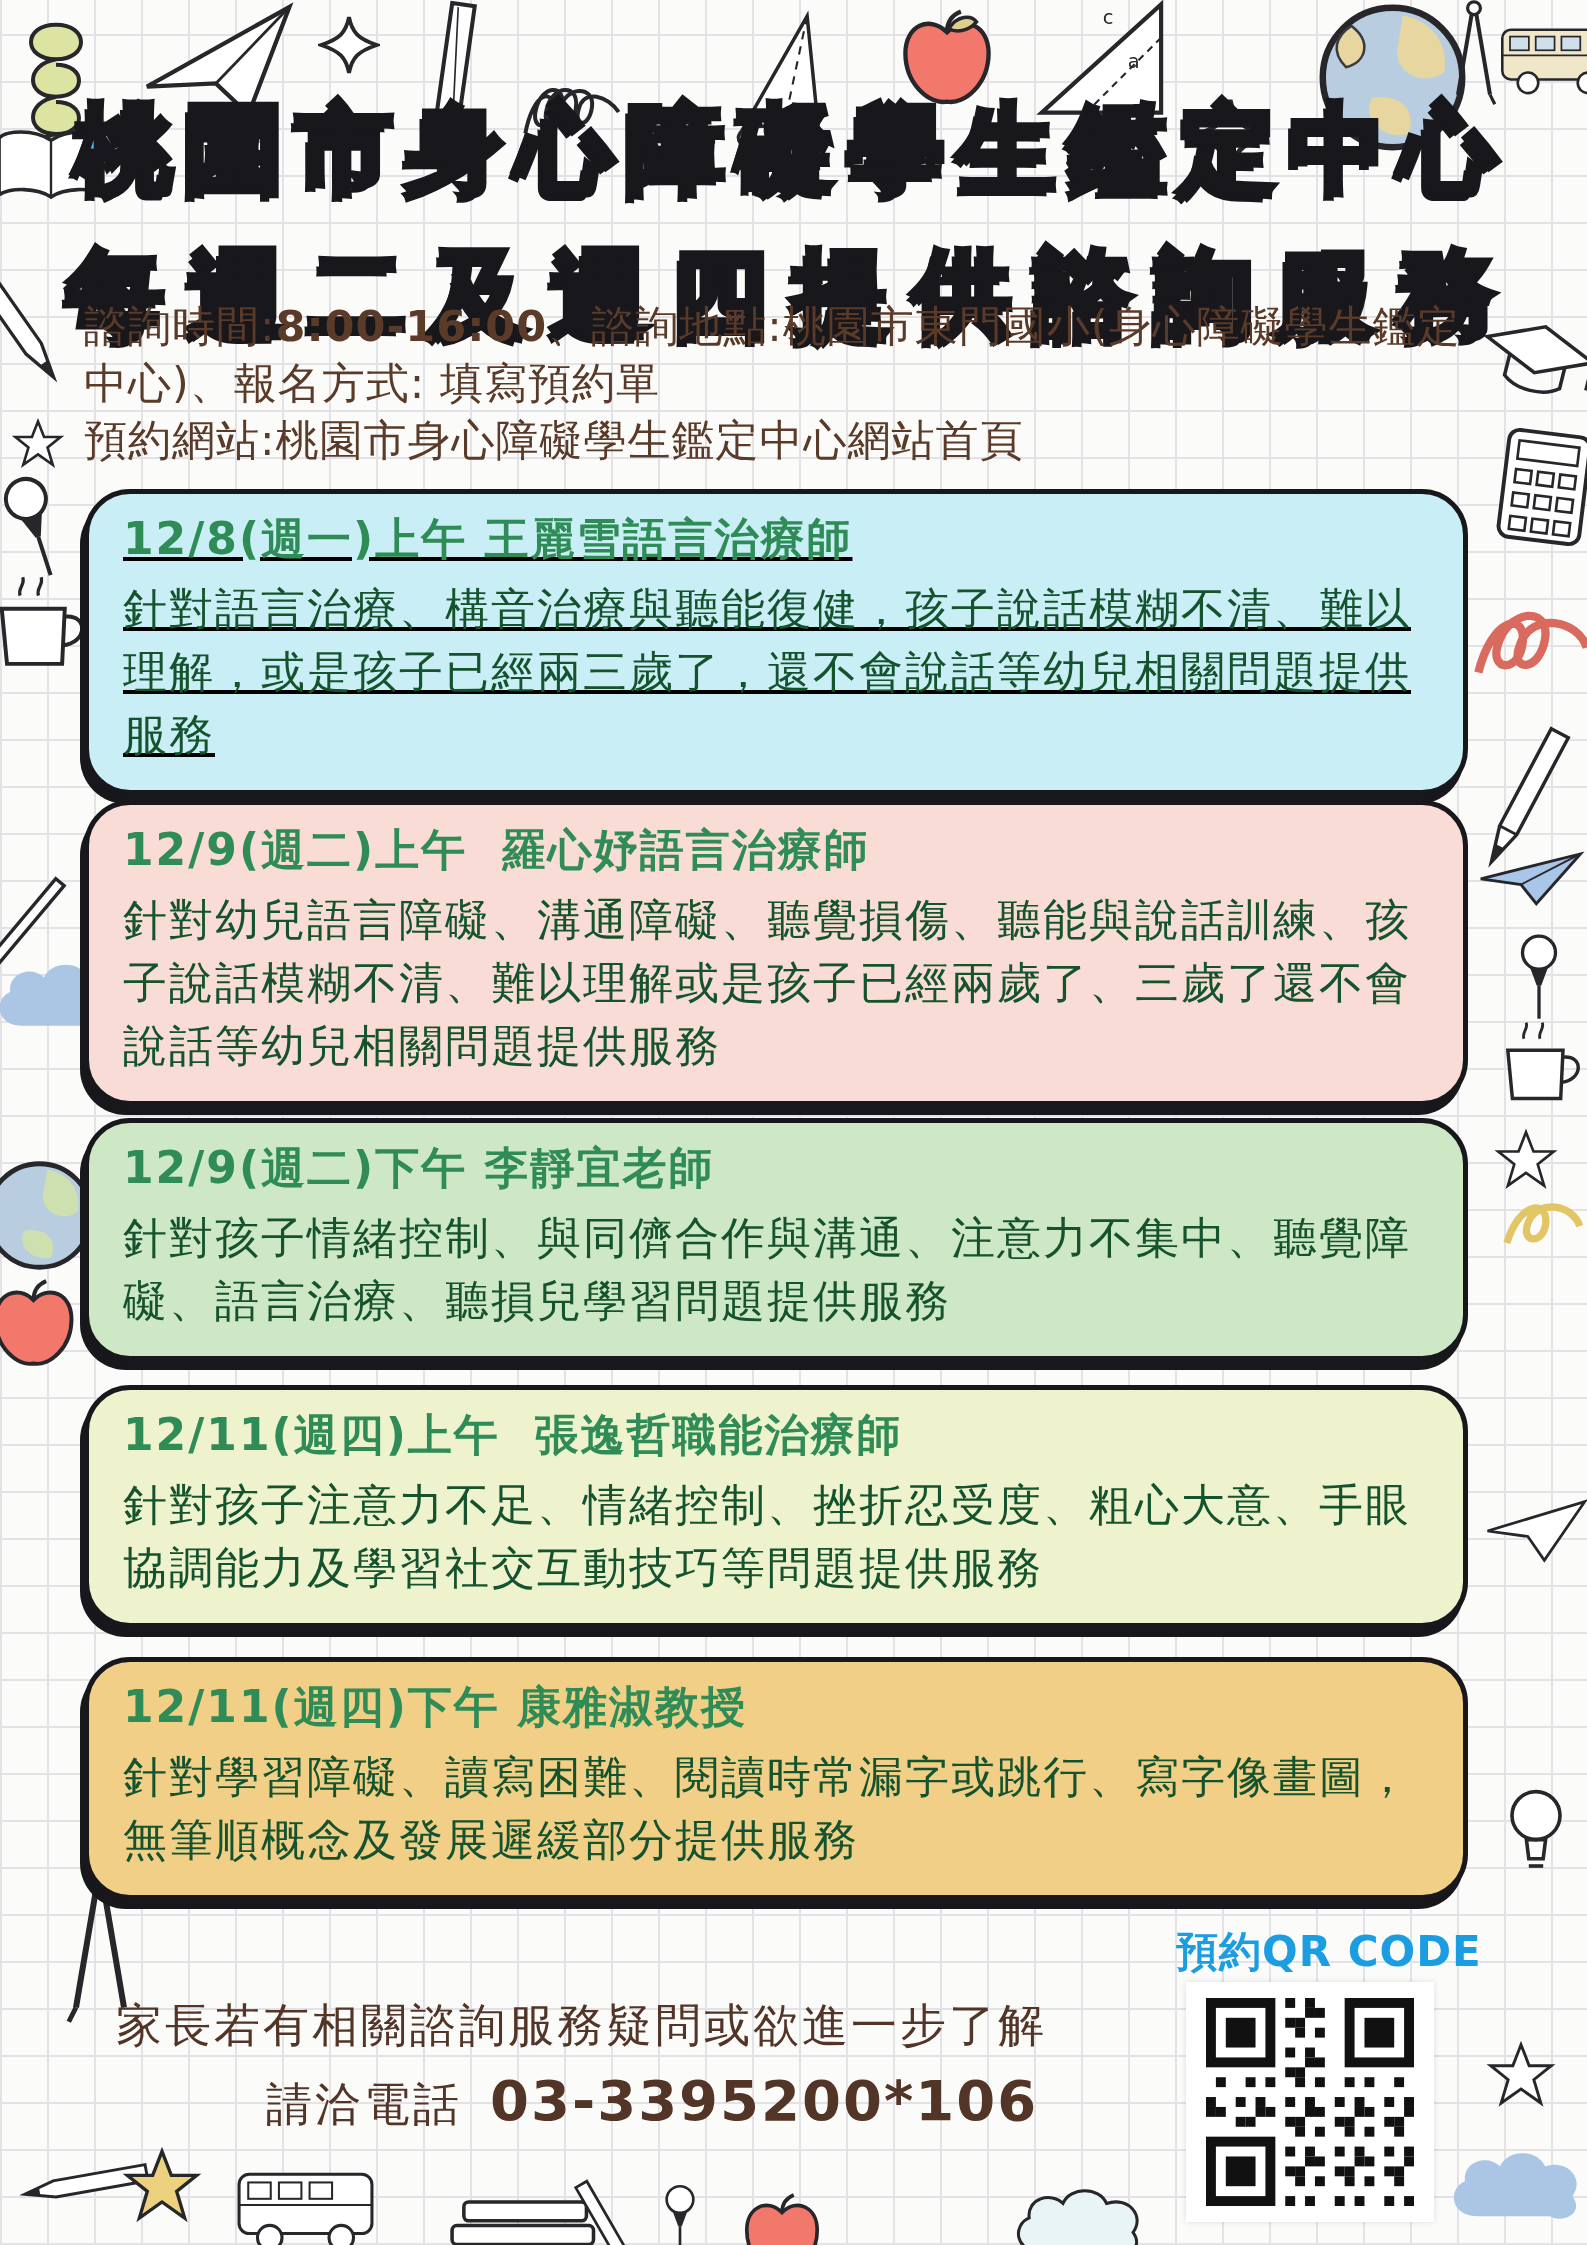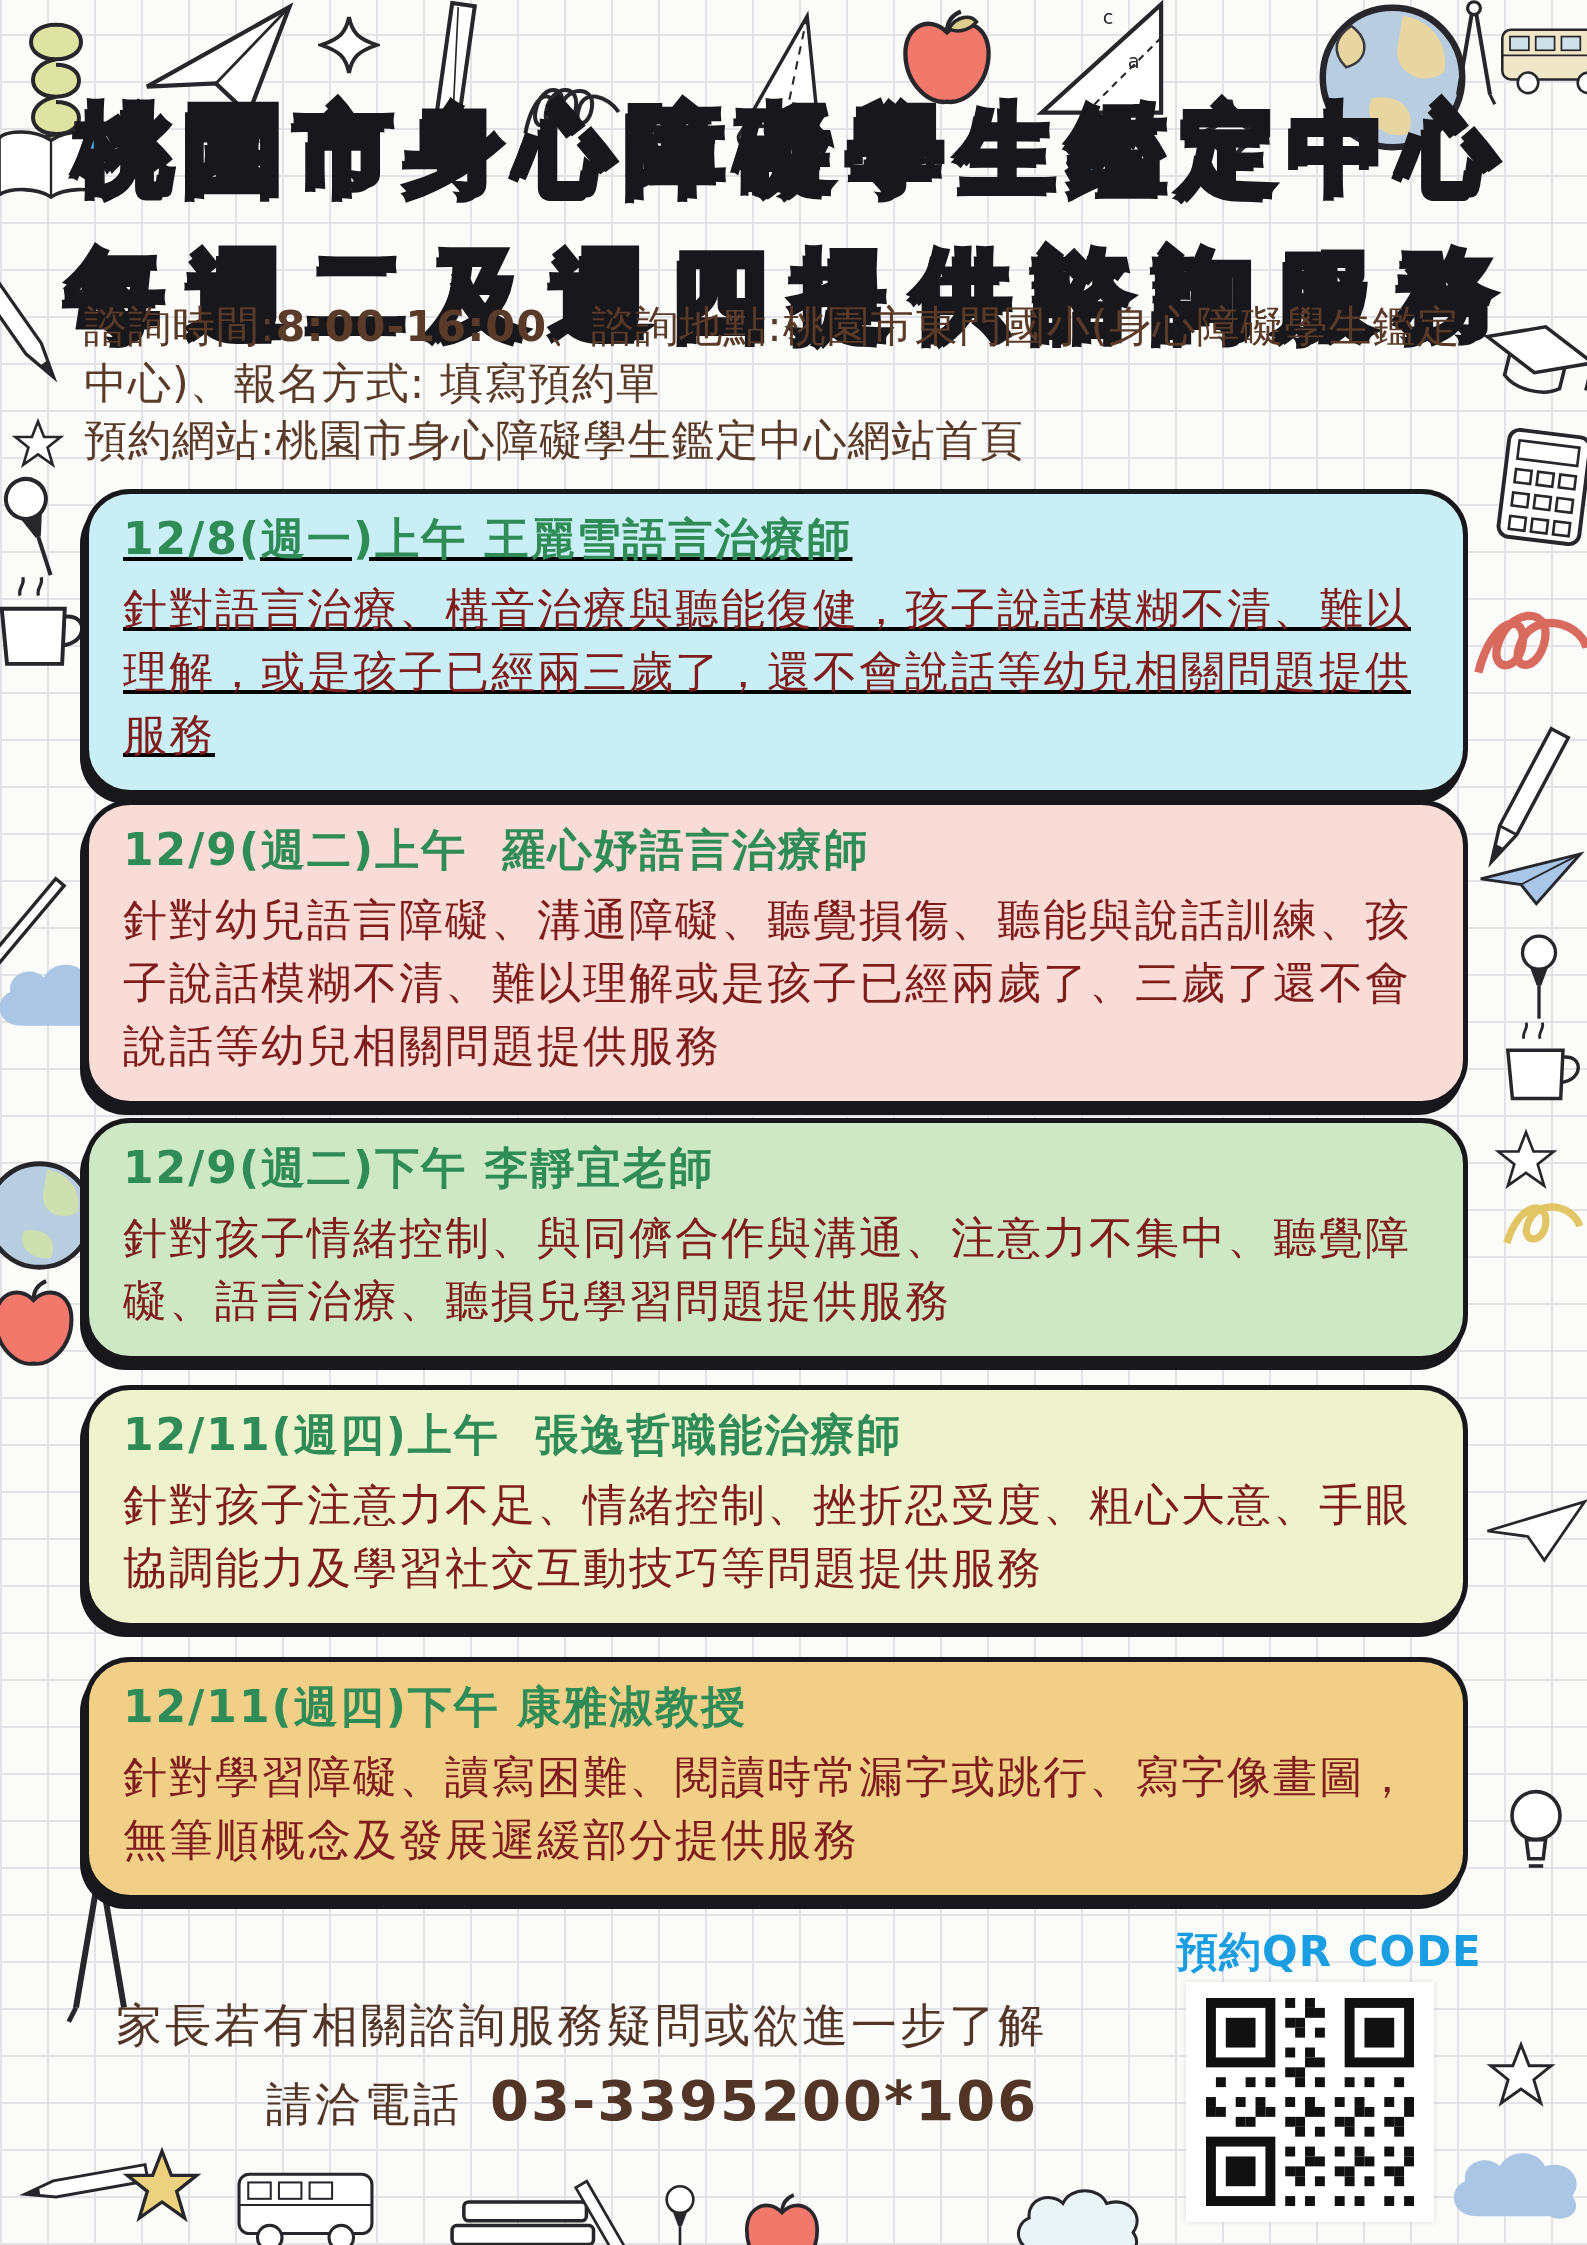--- a/index.html
+++ b/index.html
@@ -39,21 +39,21 @@
     left:84px;width:1384px;box-sizing:border-box;
     border:5px solid #17171c;border-radius:46px;
     box-shadow:-4px 9px 0 #17171c;
     padding:16px 34px 24px 34px;
   }
   .card-h{
     margin:0 0 8px 0;font-size:44px;font-weight:700;color:#2f8c57;
     letter-spacing:2px;white-space:pre-wrap;
   }
   .card-b{
-    margin:0;font-size:44px;line-height:63px;color:#7f1d1d;
+    margin:0;font-size:44px;line-height:63px;color:#14532d;
     letter-spacing:2px;
   }
 
   
   .qr-label{top:1924px;left:1176px;font-size:42px;font-weight:600;color:#1b9de2;letter-spacing:1px;}
   .qr-box{top:1982px;left:1186px;width:248px;height:240px;background:#fff;
     display:flex;align-items:center;justify-content:center;box-shadow:0 0 6px rgba(0,0,0,.12);}
   .contact1{top:1995px;left:116px;margin:0;font-size:46px;color:#523527;letter-spacing:3px;}
   .contact2{top:2052px;left:250px;margin:16px;display:flex;gap:28px;align-items:baseline;color:#523527;}
   .contact2 .lbl{font-size:46px;letter-spacing:3px;}

